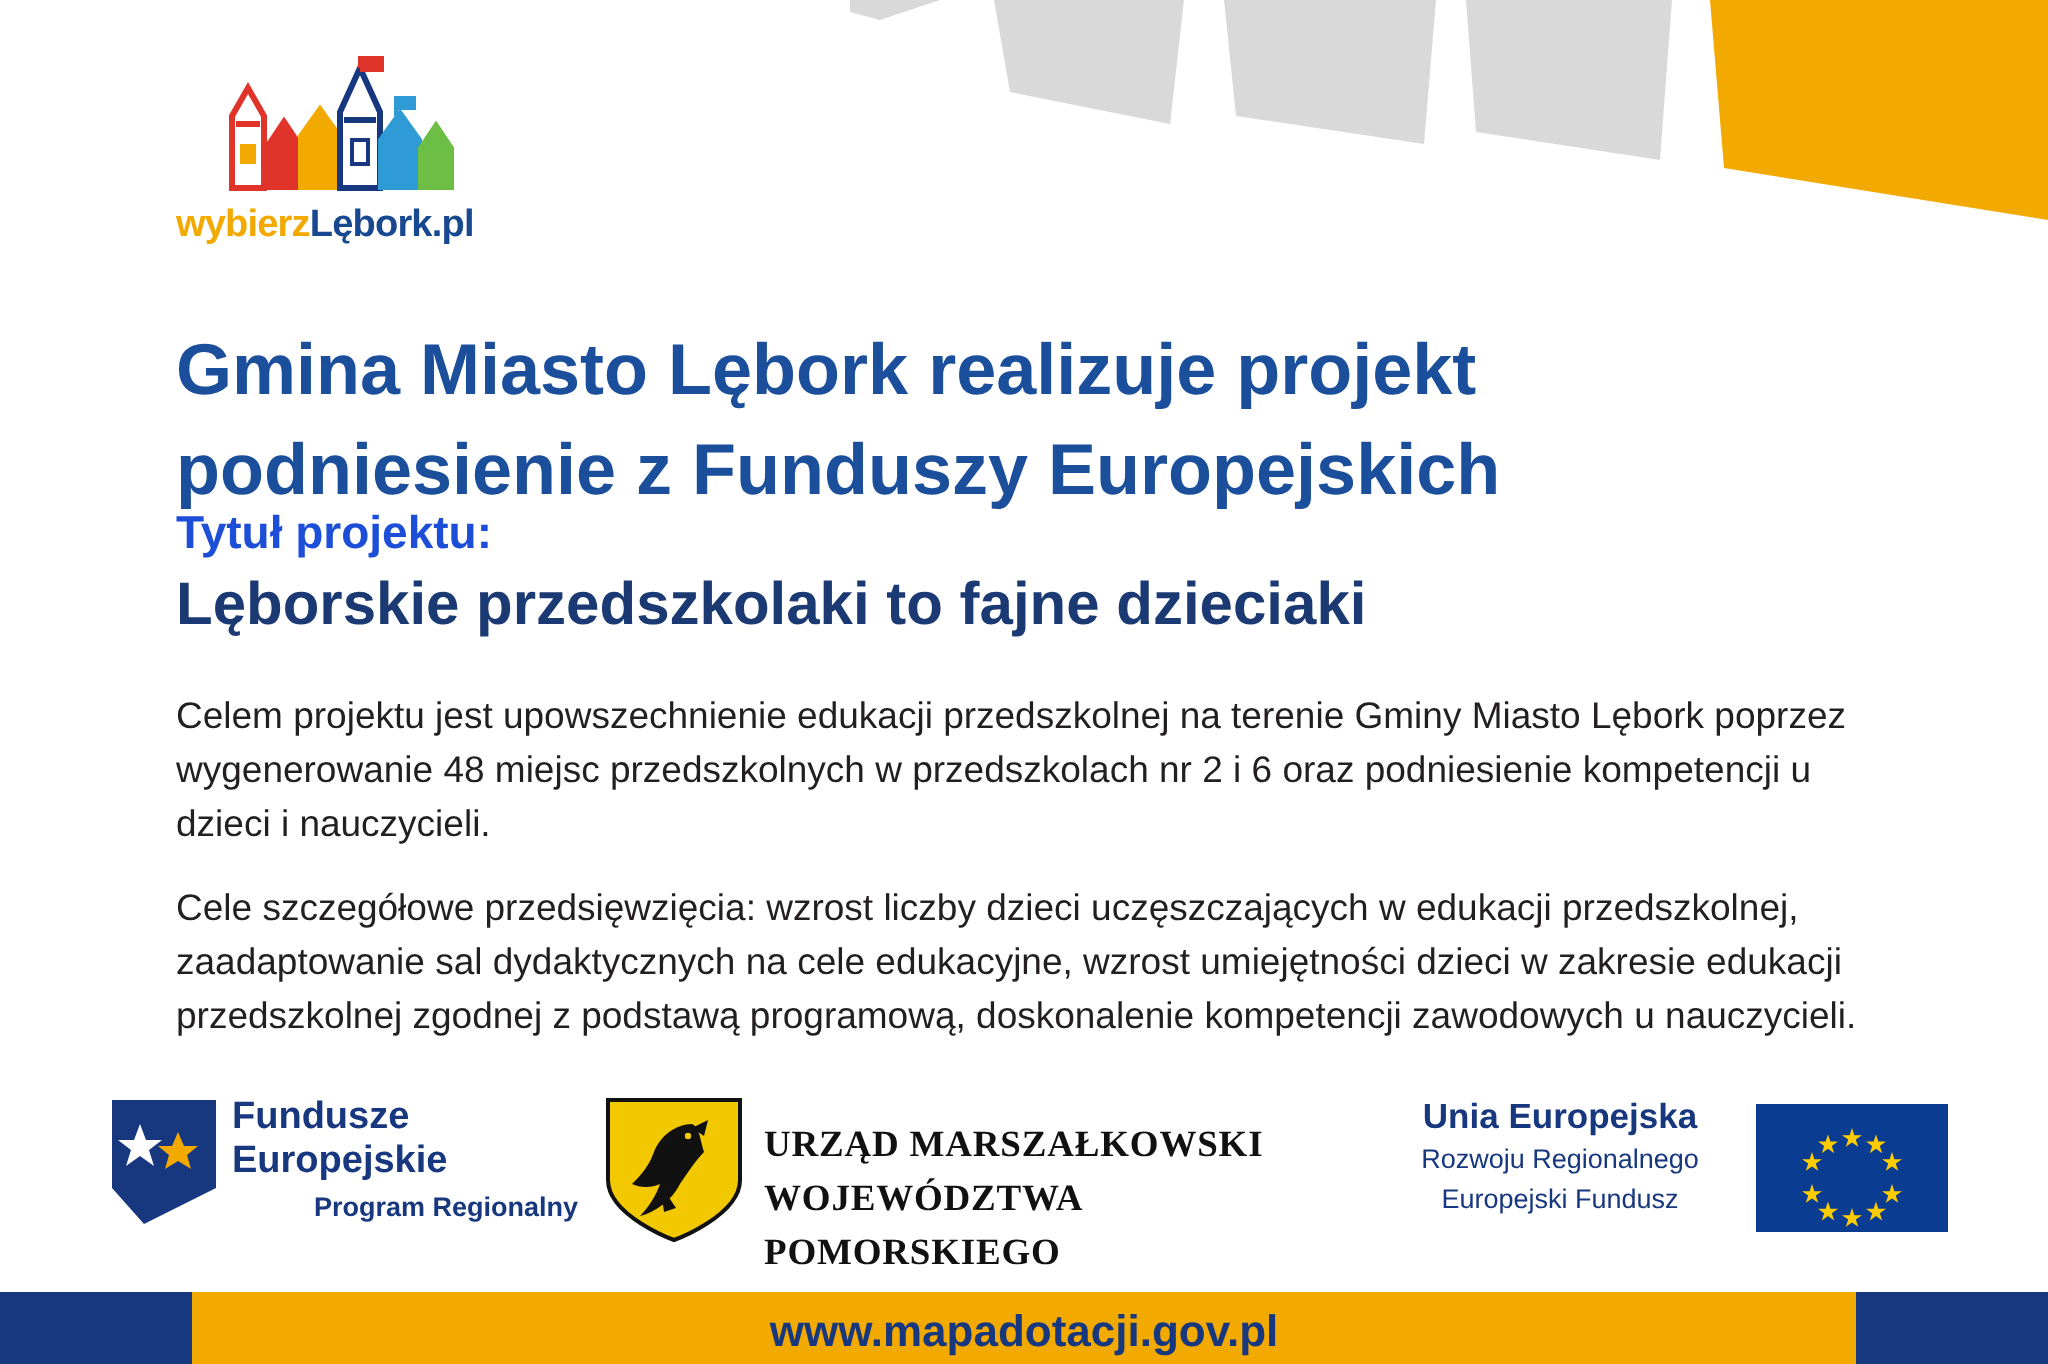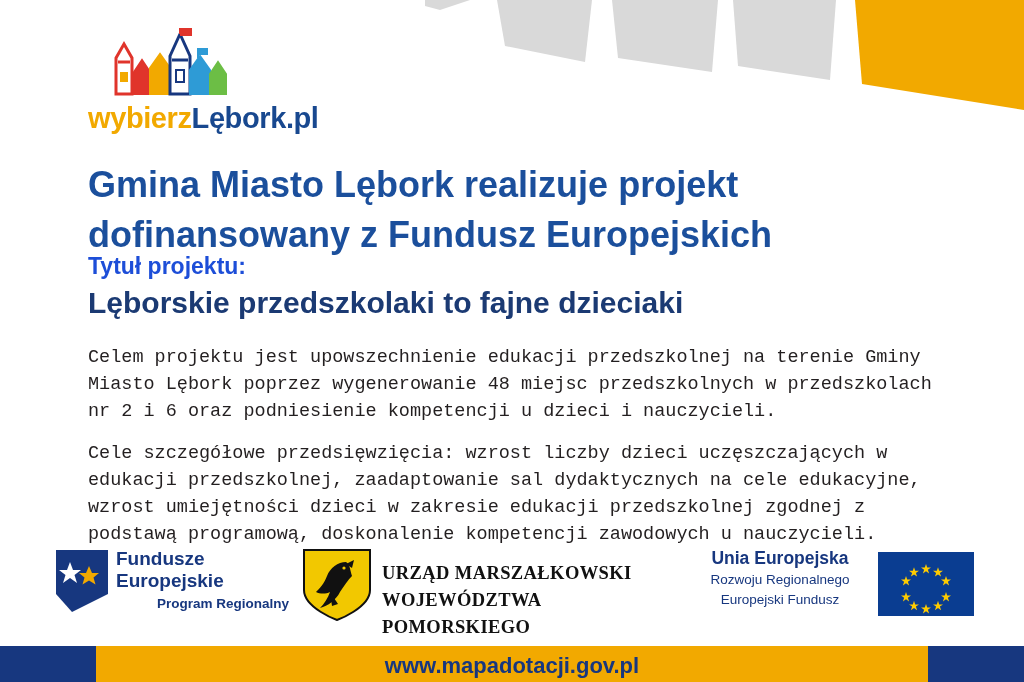--- a/index.html
+++ b/index.html
@@ -38,21 +38,21 @@
     position: absolute;
     left: 18px;
     top: 0;
     width: 130px;
     height: 72px;
   }
   .logo-word {
     position: absolute;
     left: 0;
     top: 74px;
-    font-size: 29px;
+    font-size: 19px;
     font-weight: bold;
     letter-spacing: -0.4px;
     white-space: nowrap;
   }
   .logo-word .w1 { color: #f2a900; }
   .logo-word .w2 { color: #18488f; }
   .logo-word .w3 { color: #18488f; }
 
   
   .heading-main {
@@ -83,21 +83,21 @@
     font-weight: bold;
     line-height: 1.2;
   }
 
   
   .body-text {
     position: absolute;
     left: 88px;
     top: 344px;
     width: 860px;
-    font-family: Liberation Mono, monospace;
+    font-family: Liberation Sans, sans-serif;
     font-size: 18.5px;
     color: #231f20;
     line-height: 1.47;
   }
   .body-text p { margin: 0 0 14px 0; }
 
   
   .footer-logos {
     position: absolute;
     left: 0;
@@ -278,21 +278,21 @@
       <path d="M92 20 L92 30" stroke="#2e9bd6" stroke-width="2"></path>
     </svg>
   </div>
   <div class="logo-word">
     <span class="w1">wybierz</span><span class="w2">Lębork</span><span class="w3">.pl</span>
   </div>
 </div>
 
 <div class="heading-main">
   <div>Gmina Miasto Lębork realizuje projekt</div>
-  <div>dofinansowany z Fundusz Europejskich</div>
+  <div>podniesienie z Funduszy Europejskich</div>
 </div>
 
 <div class="subhead-label">Tytuł projektu:</div>
 <div class="project-title">Lęborskie przedszkolaki to fajne dzieciaki</div>
 
 <div class="body-text">
   <p>Celem projektu jest upowszechnienie edukacji przedszkolnej na terenie Gminy Miasto Lębork poprzez wygenerowanie 48 miejsc przedszkolnych w przedszkolach nr 2 i 6 oraz podniesienie kompetencji u dzieci i nauczycieli.</p>
   <p>Cele szczegółowe przedsięwzięcia: wzrost liczby dzieci uczęszczających w edukacji przedszkolnej, zaadaptowanie sal dydaktycznych na cele edukacyjne, wzrost umiejętności dzieci w zakresie edukacji przedszkolnej zgodnej z podstawą programową, doskonalenie kompetencji zawodowych u nauczycieli.</p>
 </div>
 

